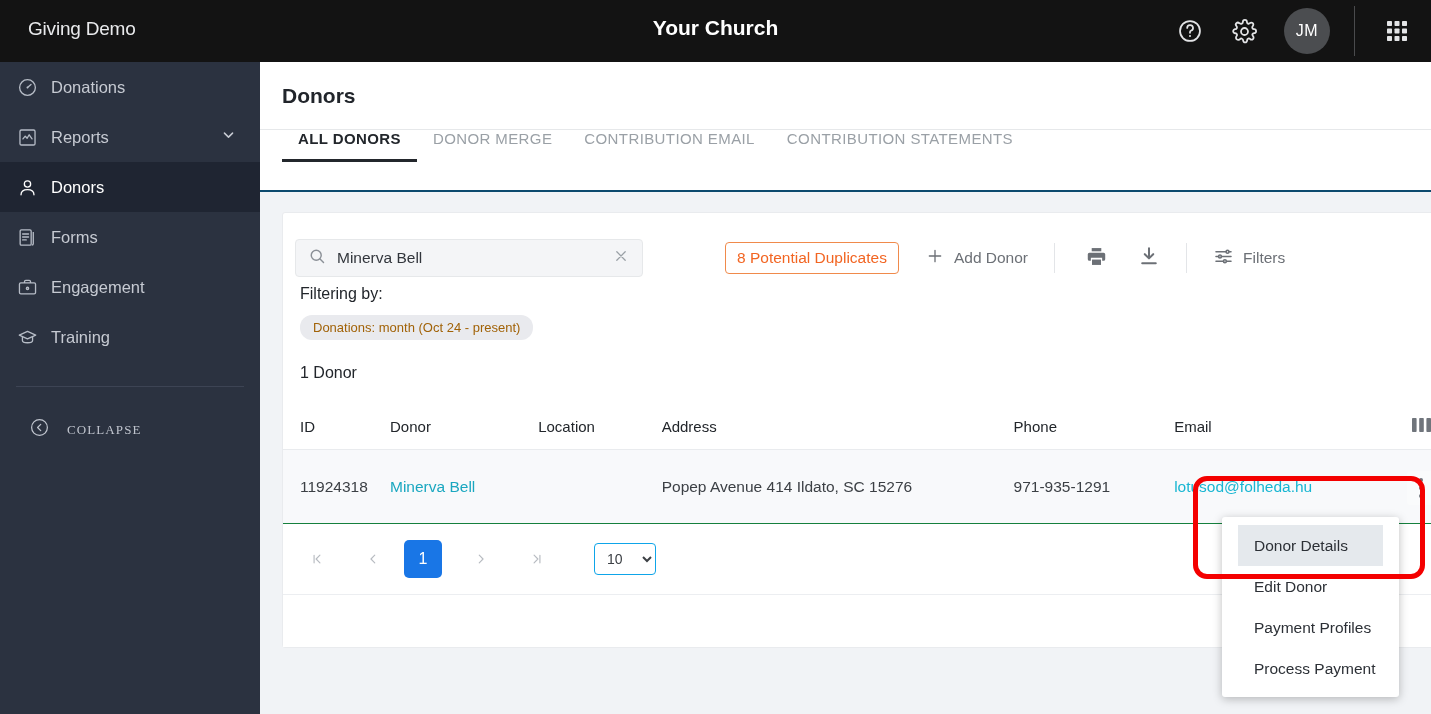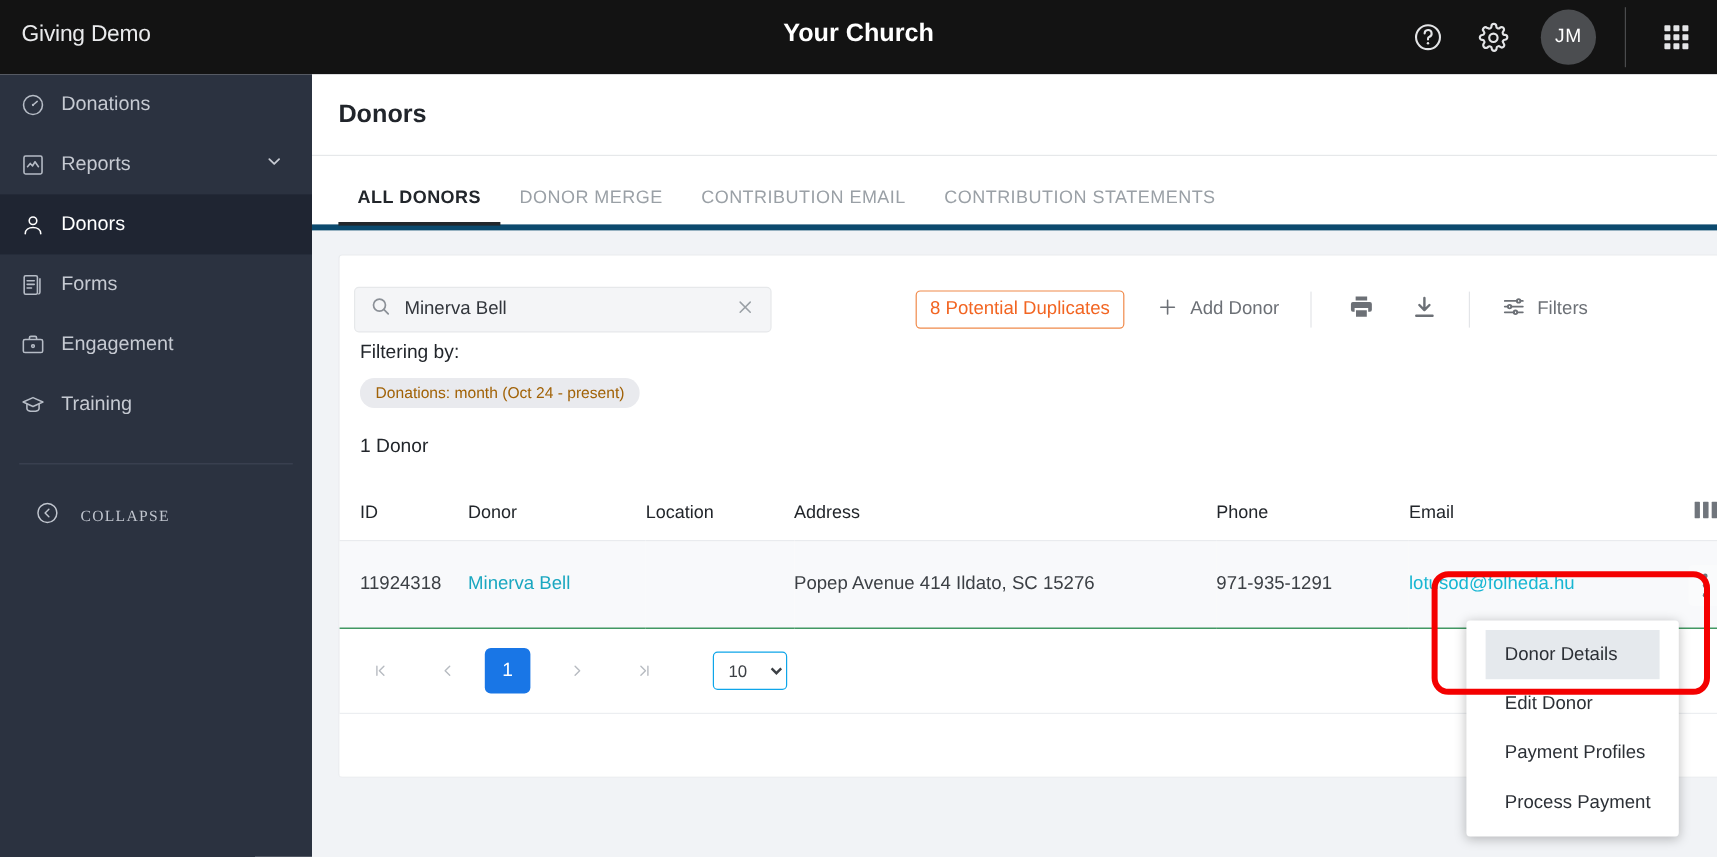--- a/index.html
+++ b/index.html
@@ -8,21 +8,21 @@
     overflow: hidden;
     font-family: "Liberation Sans", sans-serif;
     background: #f1f3f6;
   }
   
   .topbar {
     position: absolute; top: 0; left: 0; width: 1431px; height: 62px;
     background: #131313; display: flex; align-items: center;
   }
   .brand {
-    position: absolute; left: 18px; top: 18px;
+    position: absolute; left: 28px; top: 18px;
     color: #e9eaec; font-size: 19px; letter-spacing: -0.2px;
     font-weight: 400;
   }
   .app-title {
     position: absolute; left: 0; right: 0; text-align: center; top: 16px;
     color: #ffffff; font-size: 21px; font-weight: bold;
   }
   .topbar-actions {
     position: absolute; right: 0; top: 0; height: 62px;
     display: flex; align-items: center;
@@ -64,22 +64,22 @@
   .main {
     position: absolute; left: 260px; top: 62px;
     width: 1171px; height: 652px; background: #f1f3f6; overflow: hidden;
   }
   .page-head {
     background: #ffffff; height: 68px; border-bottom: 1px solid #e6e8ea;
     display: flex; align-items: center; padding-left: 22px;
   }
   .page-title { font-size: 21px; color: #21252b; font-weight: bold; }
   .tabs {
-    background: #ffffff; height: 62px; display: flex; align-items: flex-end;
-    padding-left: 22px; border-bottom: 5px solid #0c4a6e;
+    background: #ffffff; height: 62px; display: flex; align-items: flex-start;
+    padding-left: 22px; border-bottom: 2px solid #0c4a6e;
   }
   .tab {
     font-size: 15px; letter-spacing: 0.4px; color: #9aa0a6;
     padding: 0 16px 14px 16px; position: relative; white-space: nowrap;
   }
   .tab.active { color: #22262b; font-weight: bold; }
   .tab.active:after {
     content: ""; position: absolute; left: 0; right: 0; bottom: -1px;
     height: 3px; background: #23272c;
   }
@@ -94,21 +94,21 @@
     width: 348px; height: 38px; background: #f4f5f7; border: 1px solid #e6e8ea;
     border-radius: 4px; display: flex; align-items: center; padding: 0 12px;
   }
   .searchbox input {
     border: 0; outline: 0; background: transparent; flex: 1;
     font-size: 15.5px; color: #32363c; font-family: "Liberation Sans", sans-serif;
     padding-left: 10px;
   }
   .clear-x { color: #9aa0a6; cursor: pointer; }
   .dup-badge {
-    margin-left: 120px; border: 1px solid #f08a4b; color: #f26522;
+    margin-left: 82px; border: 1px solid #f08a4b; color: #f26522;
     border-radius: 4px; padding: 6px 11px; font-size: 15.5px; white-space: nowrap;
   }
   .tb-action {
     display: flex; align-items: center; color: #6c7076; font-size: 15.5px;
     margin-left: 26px; white-space: nowrap;
   }
   .tb-action .lbl { margin-left: 9px; }
   .tb-sep { width: 1px; height: 30px; background: #e3e5e8; margin-left: 26px; }
   .icon-only { margin-left: 30px; color: #6c7076; display: flex; align-items: center; }
 

